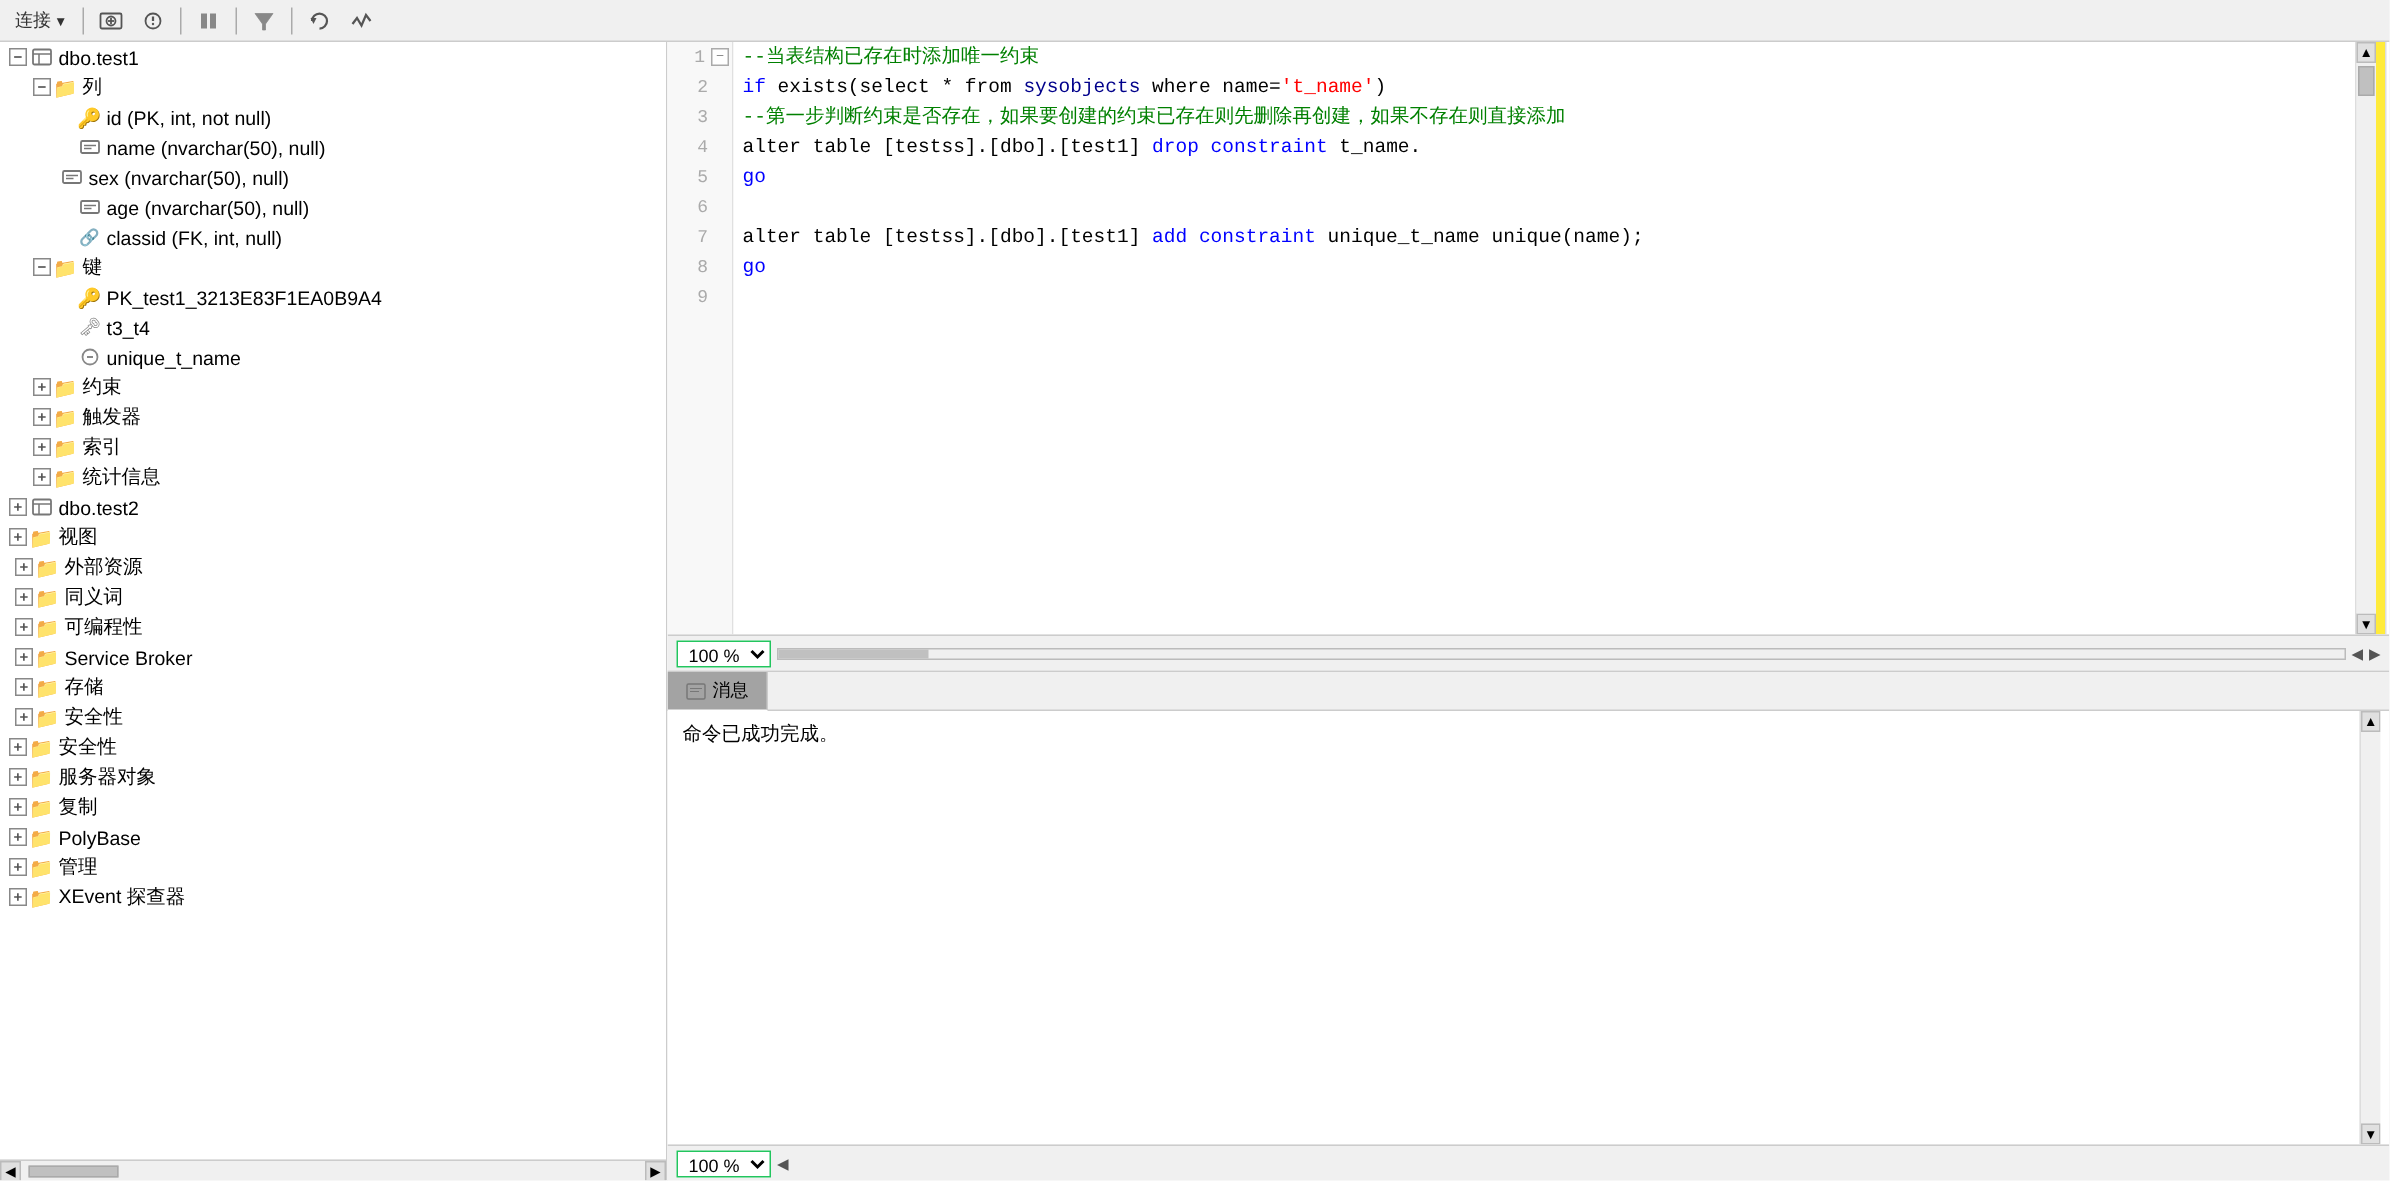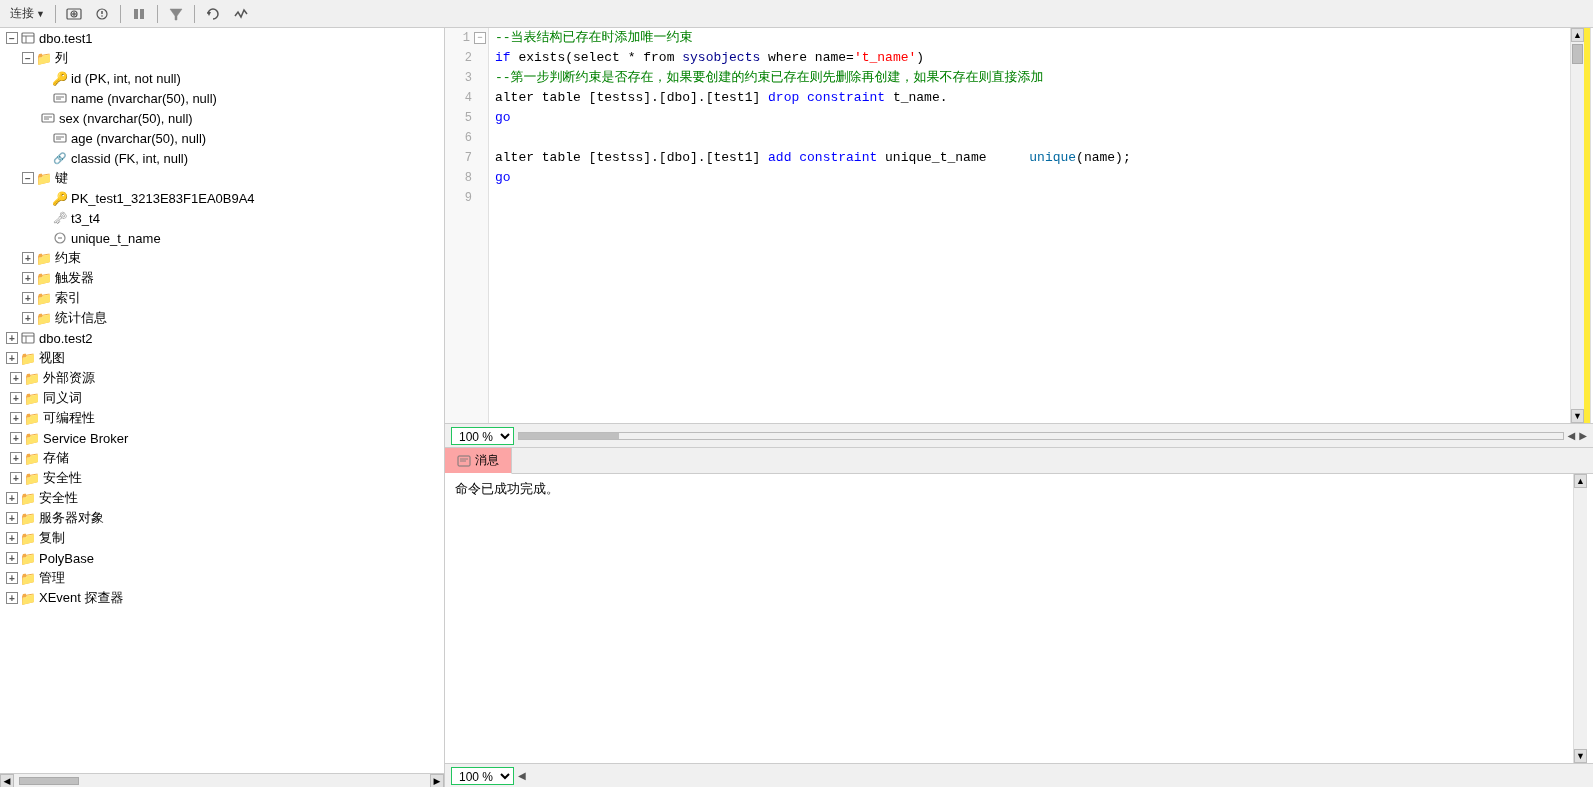--- a/index.html
+++ b/index.html
@@ -77,21 +77,21 @@
       height: 340px; display: flex; flex-direction: column; border-top: 1px solid #ccc;
     }
 
     .msg-tabs {
       display: flex; background: #f0f0f0; border-bottom: 1px solid #ccc; height: 26px;
     }
     .msg-tab {
       display: flex; align-items: center; padding: 0 12px; font-size: 12px; cursor: pointer;
       border-right: 1px solid #ccc; gap: 4px;
     }
-    .msg-tab.active { background: #fca5a5; border-bottom: 1px solid #fff; margin-bottom: -1px; }
+    .msg-tab.active { background: #a3a3a3; border-bottom: 1px solid #fff; margin-bottom: -1px; }
 
     .msg-content {
       flex: 1; overflow-y: auto; padding: 6px 10px; font-family: 'Microsoft YaHei', sans-serif; font-size: 13px; background: #fff;
     }
 
     .msg-bottom-bar {
       height: 24px; background: #f0f0f0; border-top: 1px solid #ccc;
       display: flex; align-items: center; padding: 0 6px; gap: 4px;
     }
   </style>
@@ -441,21 +441,21 @@
             </div>
 
             <div class="code-line">
               <span>&nbsp;</span>
             </div>
 
             <div class="code-line">
               <span style="color:#000;">alter table [testss].[dbo].[test1] </span>
               <span style="color:#0000ff;">add constraint</span>
               <span style="color:#000;">&nbsp;unique_t_name </span>
-              <span style="color:#0369a1;margin-left:35px;">unique</span>
+              <span style="color:#000000;">unique</span>
               <span style="color:#000;">(name);</span>
             </div>
 
             <div class="code-line">
               <span style="color:#0000ff;">go</span>
             </div>
 
             <div class="code-line">
               <span>&nbsp;</span>
             </div>

